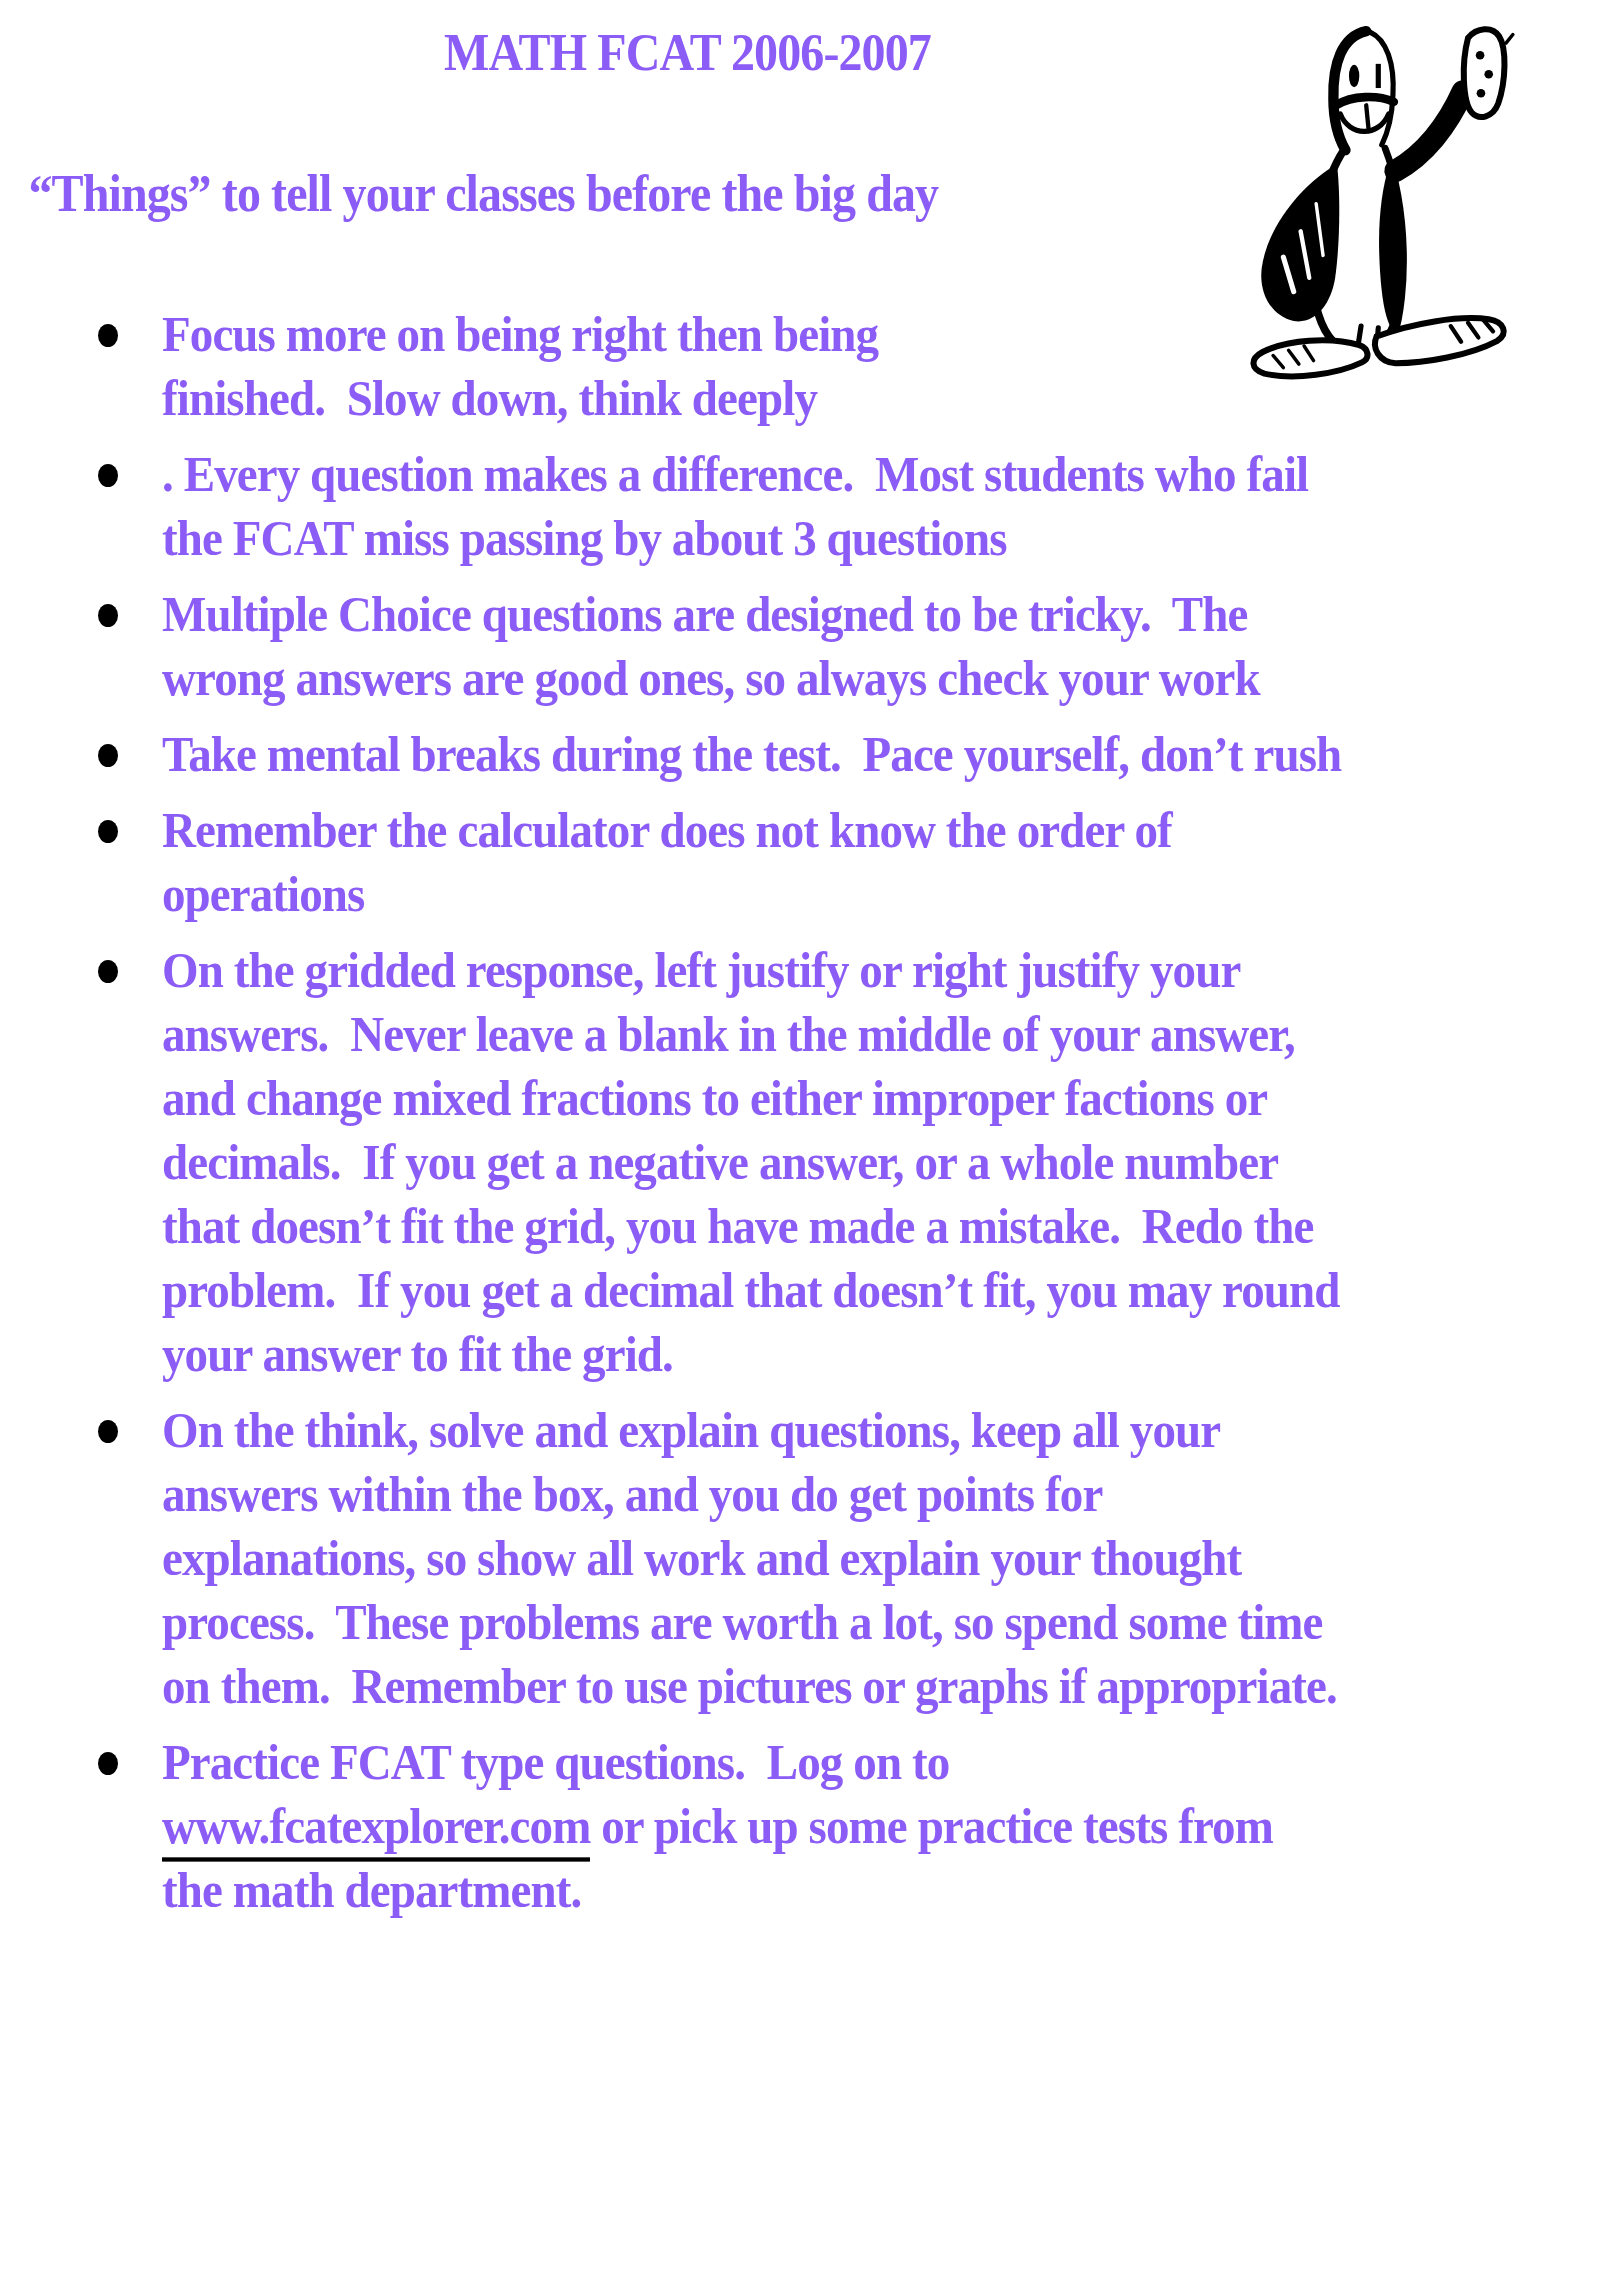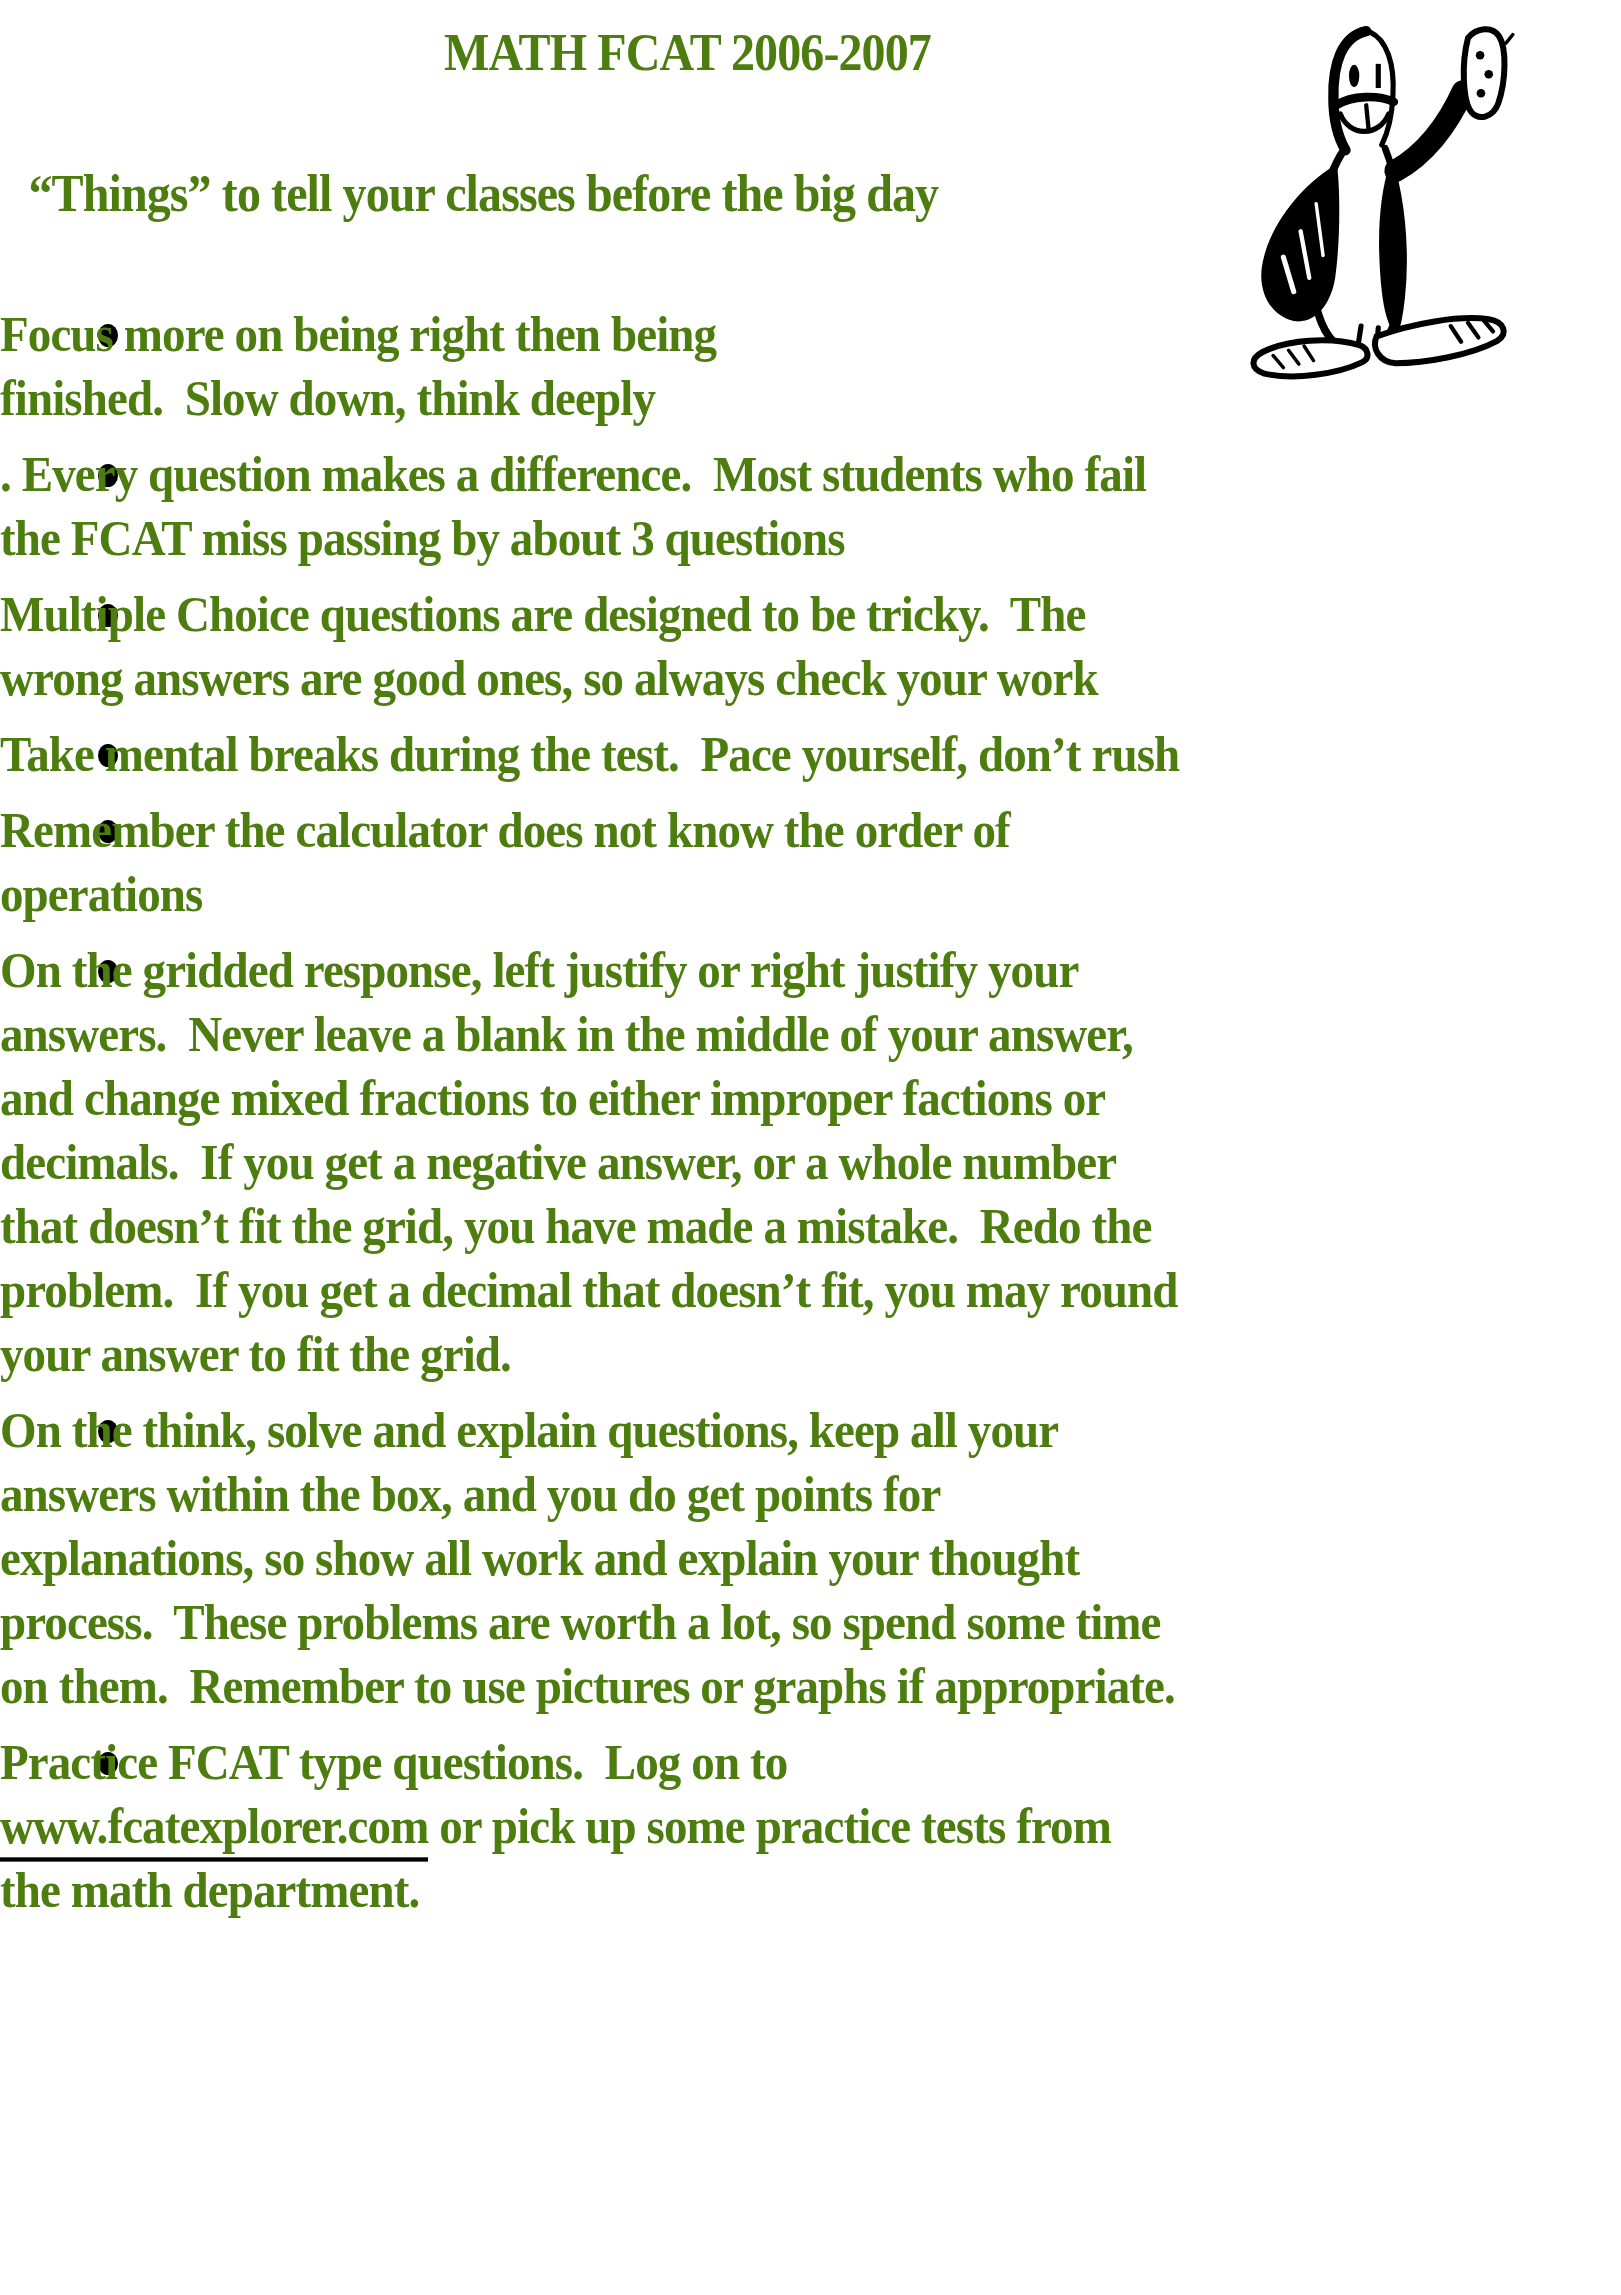--- a/index.html
+++ b/index.html
@@ -1,21 +1,21 @@
 <!DOCTYPE html>
 <html style="font-size:14px"><head>
 <meta charset="utf-8">
 <style>
   html, body { margin: 0; padding: 0; background: #ffffff; }
   .doc {
     position: relative;
     width: 1622px;
     height: 2295px;
     background: #ffffff;
-    color: #4d7c0f;
+    color: #8b5cf6;
     font-family: "Liberation Serif", "DejaVu Serif", serif;
     font-weight: bold;
     overflow: hidden;
   }
   .title {
     position: absolute;
     top: 28px;
     left: 444px;
     margin: 0;
     font-size: 48px;
@@ -49,20 +49,21 @@
     top: 302px;
     left: 0;
     width: 1622px;
     margin: 0;
     padding: 0;
     list-style: none;
   }
   .tips li {
     position: relative;
     margin: 0 0 12px 0;
+    padding-left: 162px;
   }
   .bullet {
     position: absolute;
     left: 98px;
     top: 22.4px;
     width: 20px;
     height: 23px;
     background: #000;
     border-radius: 50%;
   }

